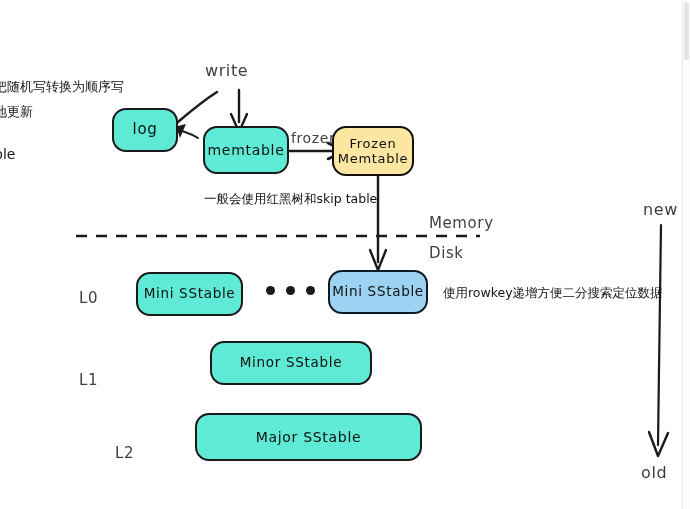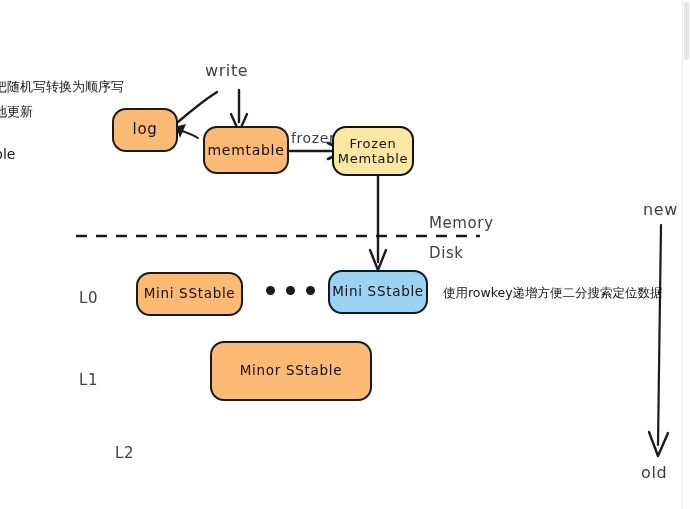--- a/index.html
+++ b/index.html
@@ -35,21 +35,21 @@
   
   .box {
     position: absolute;
     box-sizing: border-box;
     display: flex;
     align-items: center;
     justify-content: center;
     text-align: center;
     border: 2.2px solid #1a1a1a;
     border-radius: 14px;
-    background: #fdba74;
+    background: #5eead4;
     font-family: "DejaVu Sans", sans-serif;
     color: #111111;
     line-height: 1.18;
     letter-spacing: 0.7px;
   }
   .box.yellow { background: #fbe6a2; border-color: #14110a; }
   .box.blue   { background: #9cd2f2; border-color: #0d1b22; }
 
   
   #ink {
@@ -148,42 +148,44 @@
   <div class="box" style="left:112px; top:108px; width:66px; height:44px; font-size:15px;">log</div>
 
   <div class="box" style="left:203px; top:126px; width:86px; height:48px; font-size:14px;">memtable</div>
 
   <div class="box yellow" style="left:332px; top:126px; width:82px; height:50px; font-size:13px;
               flex-direction:column;">
     <span>Frozen</span>
     <span>Memtable</span>
   </div>
 
+  <div class="cjk" style="left:204px; top:191px; font-size:12.5px;">一般会使用红黑树和skip table</div>
 
   <div class="hand" style="left:429px; top:214px; font-size:15px;">Memory</div>
   <div class="hand" style="left:429px; top:244px; font-size:15px;">Disk</div>
 
   <div class="hand" style="left:79px; top:289px; font-size:15px;">L0</div>
   <div class="hand" style="left:79px; top:371px; font-size:15px;">L1</div>
   <div class="hand" style="left:79px; top:444px; font-size:15px;margin-left:36px;">L2</div>
 
   <div class="box" style="left:136px; top:272px; width:107px; height:44px; font-size:13.5px;">Mini SStable</div>
 
   <div class="dots" style="left:266px; top:286px;">
     <i></i>
     <i></i>
     <i></i>
   </div>
 
   <div class="box blue" style="left:328px; top:270px; width:100px; height:44px; font-size:13.5px;">Mini SStable</div>
 
   <div class="cjk" style="left:443px; top:285px; font-size:12.5px;">使用rowkey递增方便二分搜索定位数据</div>
 
-  <div class="box" style="left:210px; top:341px; width:162px; height:60px; font-size:13.5px;">Minor SStable</div>
+  <div class="box" style="left:210px; top:341px; width:162px; height:44px; font-size:13.5px;">Minor SStable</div>
 
+  <div class="box" style="left:195px; top:413px; width:227px; height:48px; font-size:14px;">Major SStable</div>
 
   <div class="hand" style="left:643px; top:200px; font-size:16px;text-align:center;">new</div>
   <div class="hand" style="left:641px; top:463px; font-size:16px;">old</div>
 
   <div id="scrollbar-track">
     <div id="scrollbar-thumb"></div>
   </div>
 
 </div>
 

